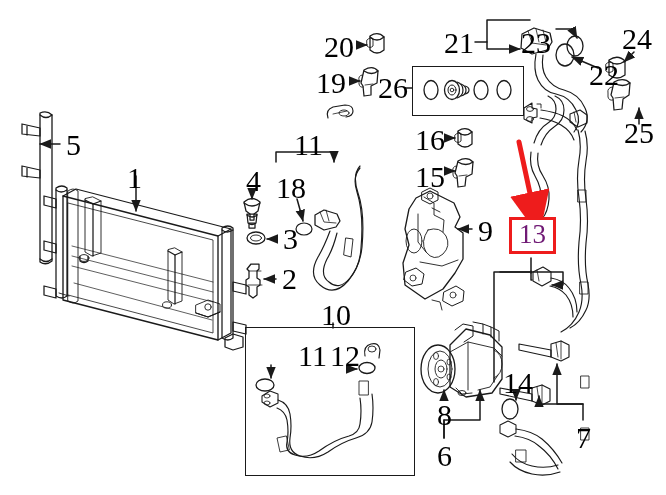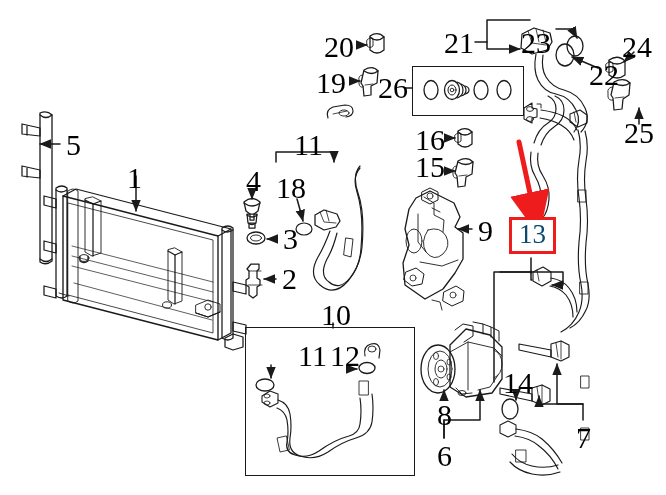--- a/index.html
+++ b/index.html
@@ -16,21 +16,21 @@
     font-family:"Liberation Serif",serif;
     font-weight:400;
     color:#000;
     line-height:1;
     white-space:nowrap;
     user-select:none;
   }
   .callout.n{font-size:30px;}
   .callout.hl{
     font-size:27px;
-    color:#0c4a6e;
+    color:#701a75;
     background:#fff;
     border:3px solid #ee1c1c;
     padding:1px 7px 3px 7px;
     font-weight:400;
   }
   .inset-box{
     position:absolute;
     border:1.6px solid #1a1a1a;
     background:transparent;
   }
@@ -422,28 +422,28 @@
   <div class="callout n" style="left:246px;top:166px;">4</div>
   <div class="callout n" style="left:66px;top:130px;">5</div>
   <div class="callout n" style="left:437px;top:441px;">6</div>
   <div class="callout n" style="left:576px;top:423px;">7</div>
   <div class="callout n" style="left:437px;top:400px;">8</div>
   <div class="callout n" style="left:478px;top:216px;">9</div>
   <div class="callout n" style="left:321px;top:300px;">10</div>
   <div class="callout n" style="left:258px;top:341px;margin-left:40px;">11</div>
   <div class="callout n" style="left:314px;top:341px;margin-left:16px;">12</div>
   <div class="callout n" style="left:503px;top:368px;">14</div>
-  <div class="callout n" style="left:415px;top:152px;">15</div>
+  <div class="callout n" style="left:415px;top:162px;">15</div>
   <div class="callout n" style="left:415px;top:125px;">16</div>
   <div class="callout n" style="left:294px;top:130px;">11</div>
   <div class="callout n" style="left:276px;top:173px;">18</div>
   <div class="callout n" style="left:316px;top:68px;">19</div>
   <div class="callout n" style="left:324px;top:32px;">20</div>
   <div class="callout n" style="left:444px;top:28px;">21</div>
   <div class="callout n" style="left:589px;top:60px;">22</div>
   <div class="callout n" style="left:521px;top:28px;">23</div>
-  <div class="callout n" style="left:622px;top:32px;text-align:center;">24</div>
+  <div class="callout n" style="left:622px;top:24px;text-align:center;">24</div>
   <div class="callout n" style="left:624px;top:118px;">25</div>
   <div class="callout n" style="left:378px;top:73px;">26</div>
 
   <div class="callout hl" style="left:509px;top:217px;">13</div>
 
 </div>
 
 </body></html>

